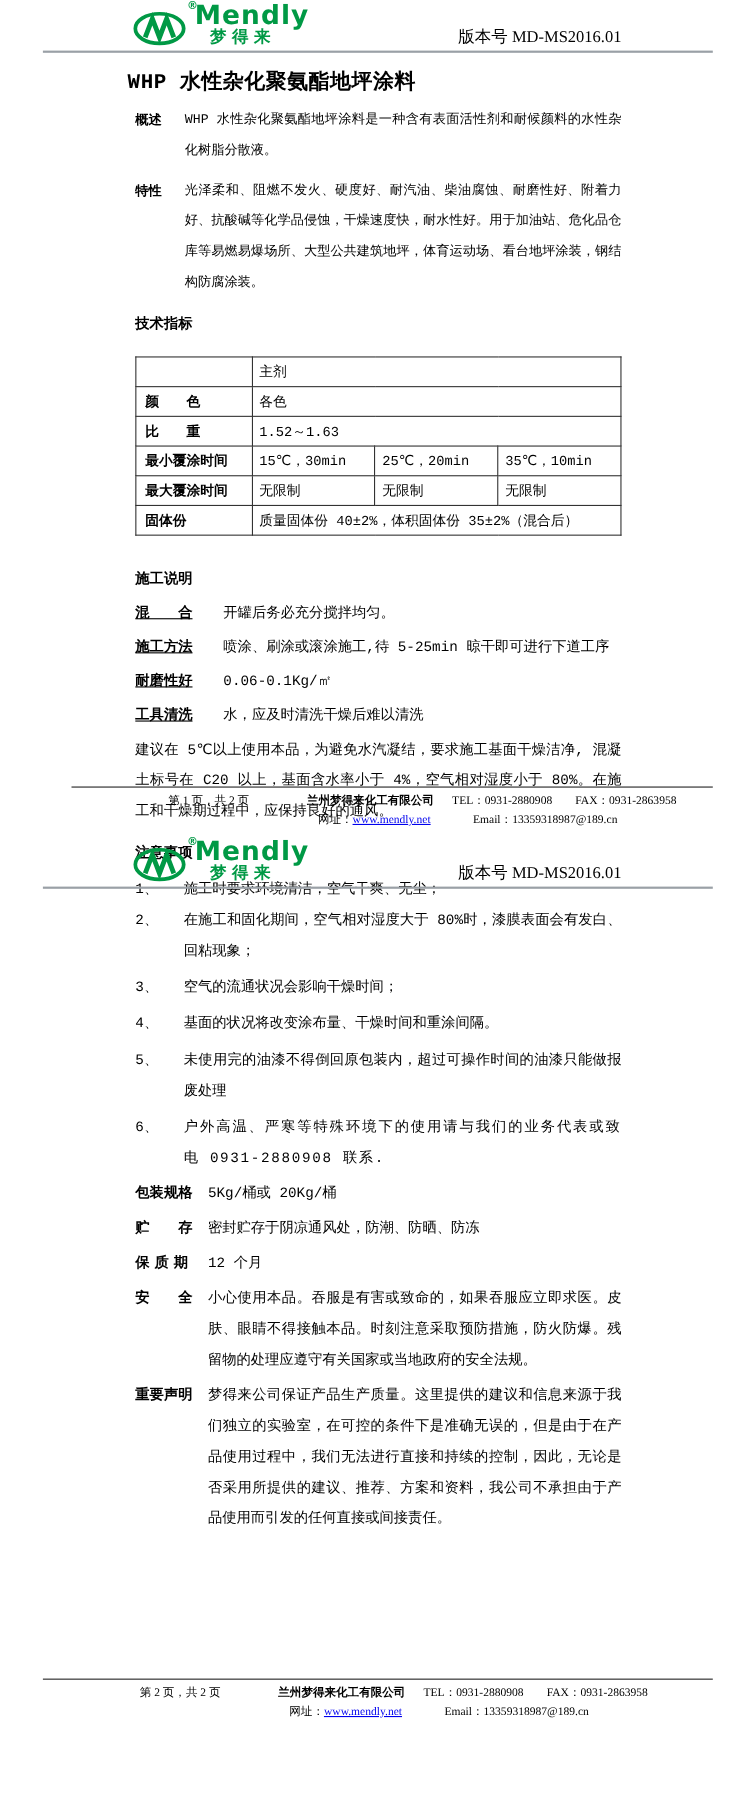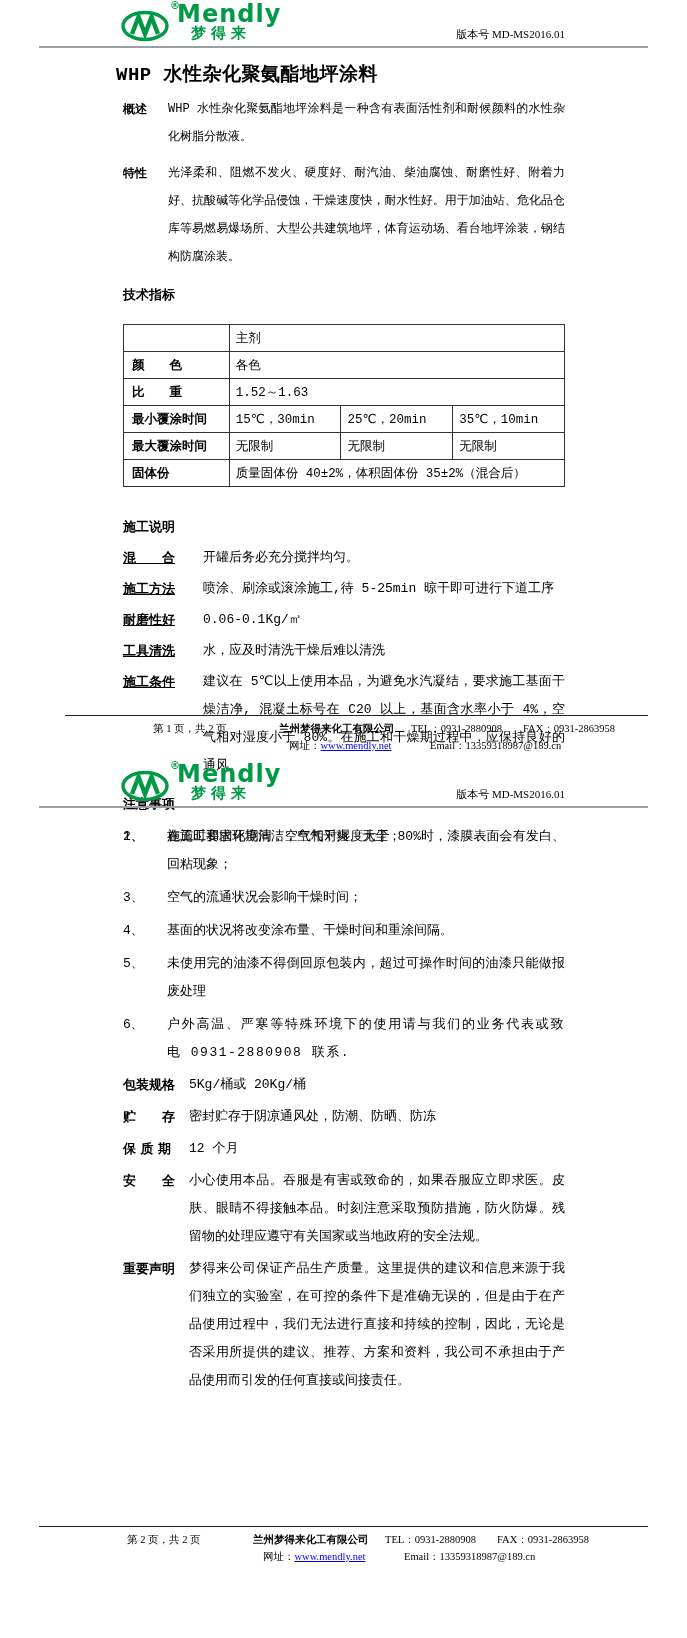--- a/index.html
+++ b/index.html
@@ -28,21 +28,21 @@
   }
   .brand-cn {
     font-weight:bold; font-size:15px; line-height:16px;
     color:var(--brand_green, #009945); letter-spacing:5px; margin-left:14px;
   }
   .reg {
     position:absolute; left:49px; top:-3px; font-size:10px;
     color:var(--brand_green, #009945); font-weight:bold;
   }
   .version {
-    font-family:"Liberation Serif", serif; font-size:11px; line-height:14px;
+    font-family:"Liberation Serif", serif; font-size:15px; line-height:14px;
     margin-bottom:2px;
   }
   .header-rule { border:none; border-top:2px solid #9aa0a6; margin:0 39px; }
 
   
   .content { padding:0 122px 0 123px; }
   .doc-title {
     font-size:19px; font-weight:bold; letter-spacing:0.5px;
     margin:13px 0 2px 116px;
     font-family:"Liberation Mono", "DejaVu Sans", monospace;
@@ -169,21 +169,20 @@
     </div>
     <div class="cons-row">
       <div class="cons-label">耐磨性好</div>
       <div class="cons-text">0.06-0.1Kg/㎡</div>
     </div>
     <div class="cons-row">
       <div class="cons-label">工具清洗</div>
       <div class="cons-text">水，应及时清洗干燥后难以清洗</div>
     </div>
     <div class="cons-row">
-      <div class="cons-label">施工条件</div>
       <div class="cons-text">建议在 5℃以上使用本品，为避免水汽凝结，要求施工基面干燥洁净, 混凝土标号在 C20 以上，基面含水率小于 4%，空气相对湿度小于 80%。在施工和干燥期过程中，应保持良好的通风。</div>
     </div>
   </div>
 
   <div class="sub-heading" style="margin-top:10px;">注意事项</div>
 
   <div class="content">
     <div class="note-row">
       <div class="note-num">1、</div>
       <div class="note-text">施工时要求环境清洁，空气干爽、无尘；</div>

